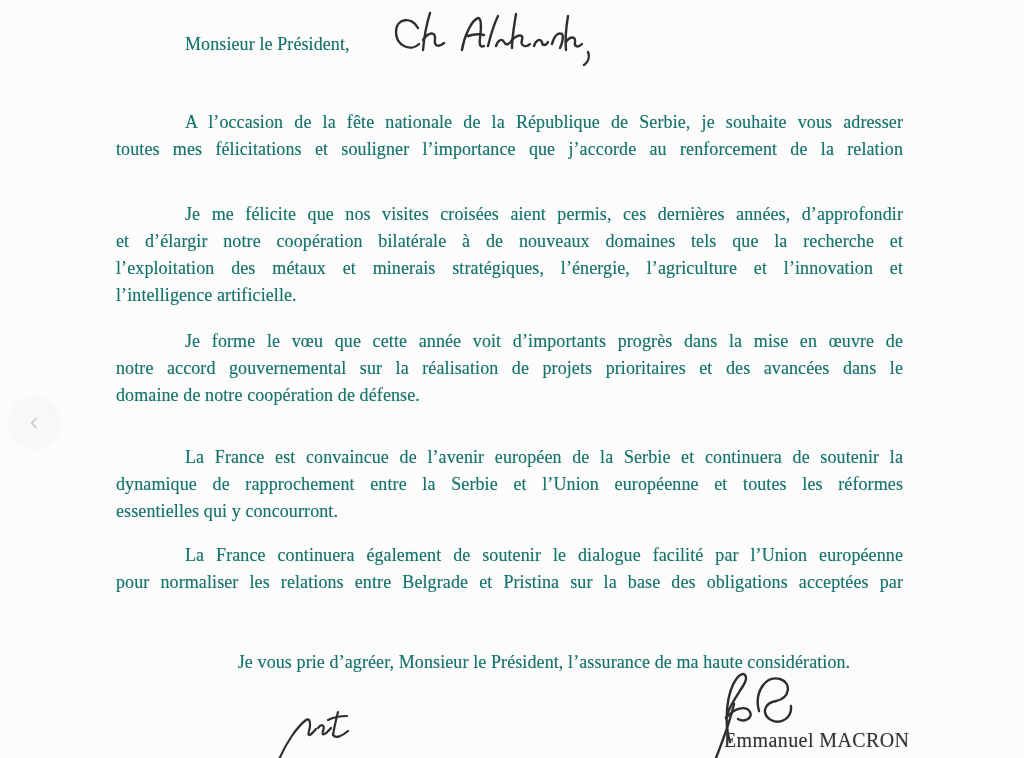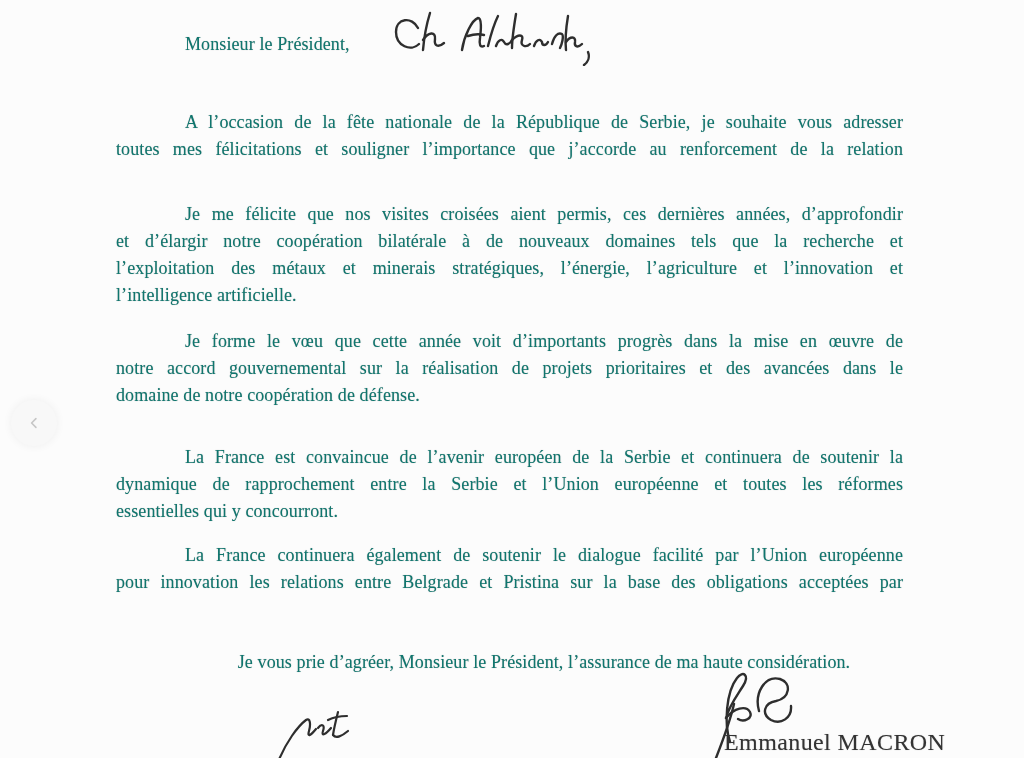--- a/index.html
+++ b/index.html
@@ -18,21 +18,21 @@
   .jf{text-align:justify;text-align-last:justify;}
   .ind{text-indent:69px;}
   .para{position:absolute;left:116px;width:787px;}
   #salutation{position:absolute;left:185px;top:31px;}
   #closing{position:absolute;left:116px;top:649px;width:787px;text-align:center;}
   #hand-salutation{position:absolute;left:388px;top:8px;}
   #hand-farewell{position:absolute;left:274px;top:700px;}
   #hand-signature{position:absolute;left:693px;top:666px;}
   #signatory{
     position:absolute;left:724px;top:729px;
-    font-size:24px;letter-spacing:.4px;color:#333;
+    font-size:20px;letter-spacing:.4px;color:#333;
     text-shadow:0 0 1px rgba(90,90,90,.45);
   }
   .ink{stroke:#2e2e2e;fill:none;stroke-linecap:round;stroke-linejoin:round;}
   
   #prev-btn{
     position:absolute;left:11px;top:400px;width:46px;height:46px;
     border-radius:50%;background:#f8f8f8;border:none;cursor:pointer;
     box-shadow:0 0 10px rgba(0,0,0,.06);
     display:flex;align-items:center;justify-content:center;padding:0;
   }
@@ -90,21 +90,21 @@
     </div>
 
     <div class="para" style="top:444px">
       <div class="ln jf ind">La France est convaincue de l’avenir européen de la Serbie et continuera de soutenir la</div>
       <div class="ln jf">dynamique de rapprochement entre la Serbie et l’Union européenne et toutes les réformes</div>
       <div class="ln">essentielles qui y concourront.</div>
     </div>
 
     <div class="para" style="top:542px">
       <div class="ln jf ind">La France continuera également de soutenir le dialogue facilité par l’Union européenne</div>
-      <div class="ln jf">pour innovation les relations entre Belgrade et Pristina sur la base des obligations acceptées par</div>
+      <div class="ln jf">pour normaliser les relations entre Belgrade et Pristina sur la base des obligations acceptées par</div>
     </div>
 
     <div id="closing" class="ln ind">Je vous prie d’agréer, Monsieur le Président, l’assurance de ma haute considération.</div>
 
     <svg id="hand-farewell" width="100" height="64" viewBox="0 0 100 64" aria-label="Amitié">
       <g class="ink" stroke-width="2.2">
         <path d="M4,62 C12,42 24,26 32,20 C36,17 37,24 35,31 C33,38 37,35 42,29"></path>
         <path d="M44,28 C48,23 51,25 49,31 C47,37 52,34 57,28"></path>
         <path d="M64,12 C62,20 60,28 59,35"></path>
         <path d="M54,20 C60,17 68,16 73,16"></path>

